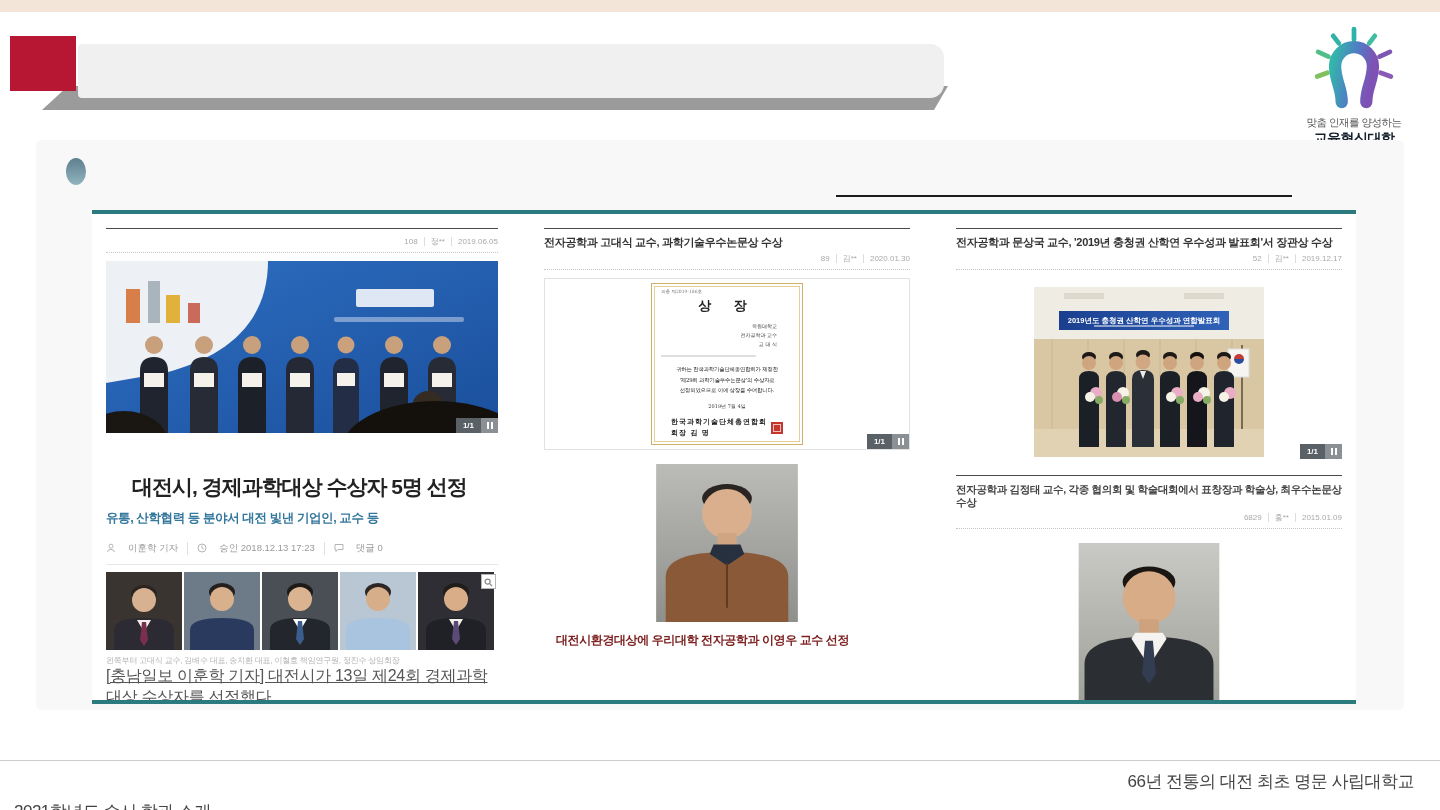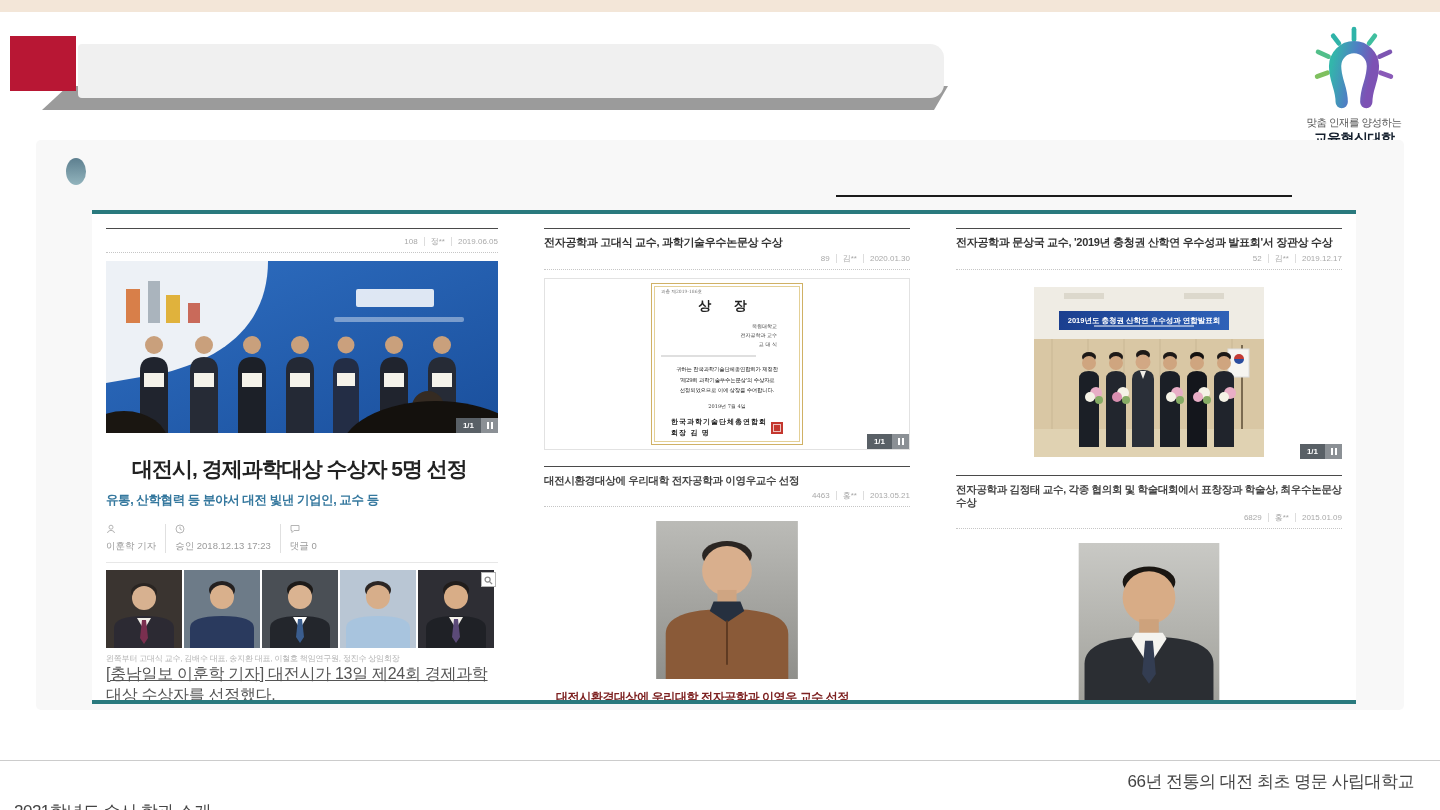--- a/index.html
+++ b/index.html
@@ -38,24 +38,24 @@
   .dotted { border-top:1px dotted #c6c6c6; margin-top:5px; }
 
   .viewer { position:relative; margin-top:8px; height:172px; }
   .viewer svg { display:block; }
   .pager { position:absolute; right:0; bottom:0; display:flex; }
   .pager-page { background:#596066; color:#fff; font-size:8px; padding:3px 7px; font-weight:bold; }
   .pager-pause { background:#8b9095; width:17px; display:flex; align-items:center; justify-content:center; gap:2px; }
   .pager-pause i { display:block; width:2px; height:7px; background:#fff; }
 
   
-  .headline { font-size:21px; font-weight:bold; color:#222; letter-spacing:-1px; margin-top:22px;padding-left:26px; }
+  .headline { font-size:21px; font-weight:bold; color:#222; letter-spacing:-1px; margin-top:40px;padding-left:26px; }
   .subhead { font-size:12.5px; font-weight:bold; color:#35789e; margin-top:9px; letter-spacing:-0.4px; }
   .byline { display:flex; align-items:center; font-size:9.5px; color:#9a9a9a; margin-top:15px; }
-  .byline .bseg { display:flex; align-items:flex-start; gap:4px;flex-direction:column; }
+  .byline .bseg { display:flex; align-items:center; gap:12px; }
   .byline .bseg + .bseg { border-left:1px solid #e0e0e0; padding-left:9px; margin-left:9px; }
   .hr-light { border-top:1px solid #e7e7e7; margin-top:9px; }
   .portraits { position:relative; display:flex; gap:2px; margin-top:7px; }
   .zoom-box { position:absolute; top:2px; right:2px; width:15px; height:15px; background:#fff;
     border:1px solid #b5b5b5; display:flex; align-items:center; justify-content:center; }
   .caption { font-size:8px; color:#b3b3b3; margin-top:5px; letter-spacing:-0.2px; }
   .body-text { font-size:16px; color:#555; letter-spacing:-0.3px;text-decoration:underline; }
 
   
   .cert-viewer { background:#fff; border:1px solid #e2e2e2; display:flex; justify-content:center; }
@@ -308,28 +308,20 @@
             </div>
             <div class="pager">
               <div class="pager-page">1/1</div>
               <div class="pager-pause">
                   <i></i>
                   <i></i>
                 </div>
             </div>
           </div>
 
-          <div class="post2">
-            <div class="rule"></div>
-            <div class="post-title">대전시환경대상에 우리대학 전자공학과 이영우교수 선정</div>
-            <div class="meta">
-              <span class="m">4463</span><span class="m">홍**</span><span class="m">2013.05.21</span>
-            </div>
-            <div class="dotted"></div>
-          </div>
 
           <div class="portrait-wrap">
             <svg width="148" height="158" viewBox="0 0 148 165">
               <defs>
                   <linearGradient id="pb1" x1="0" y1="0" x2="0" y2="1">
                 <stop offset="0" stop-color="#bbbbb7"></stop>
                     <stop offset="1" stop-color="#8f8f8b"></stop>
                   </linearGradient>
                 </defs>
               <rect width="148" height="165" fill="url(#pb1)"></rect>

